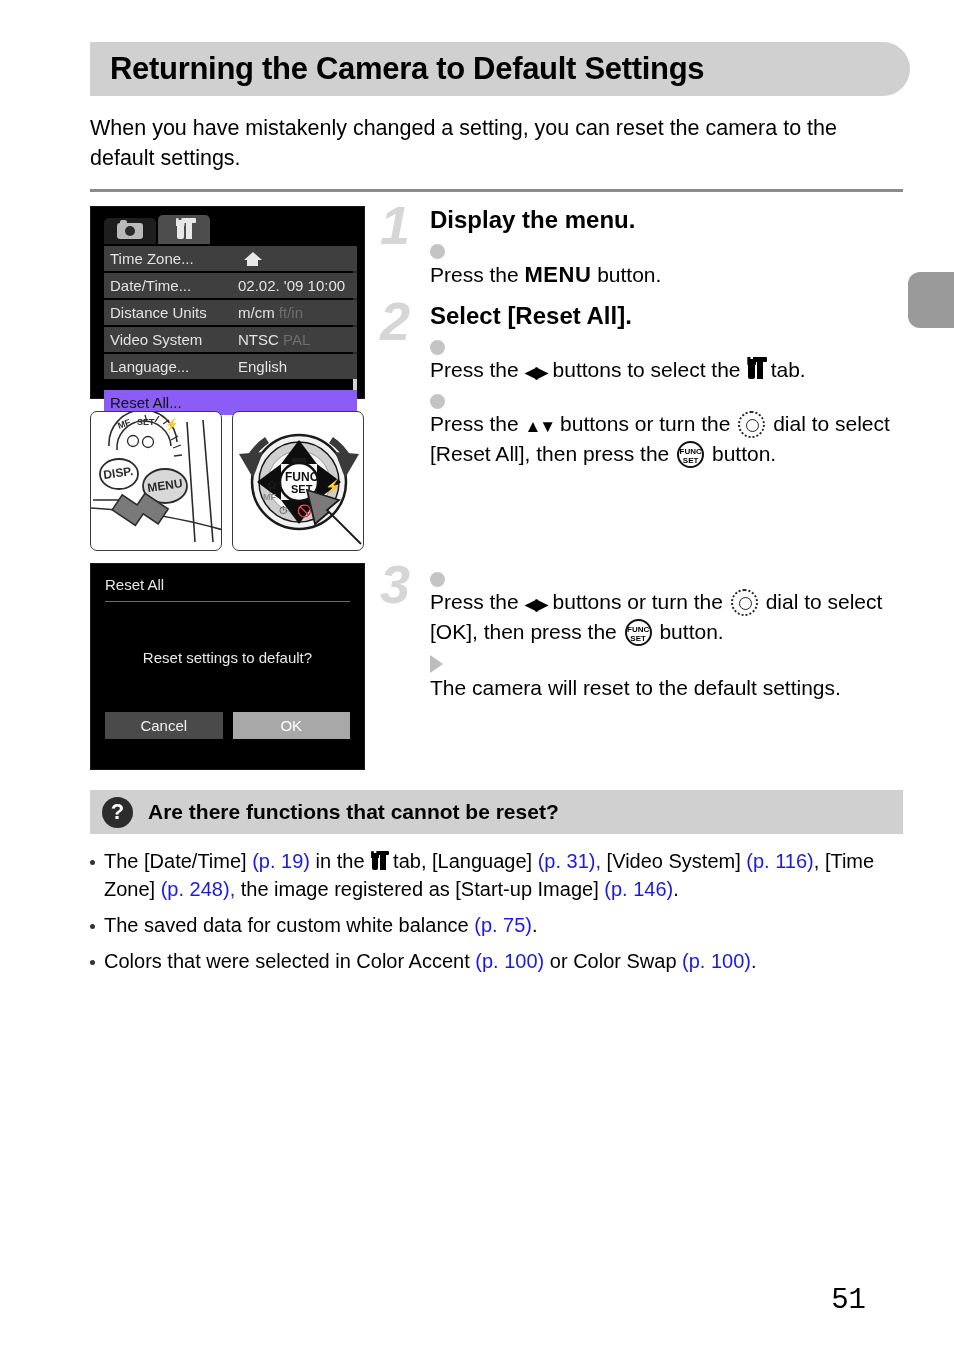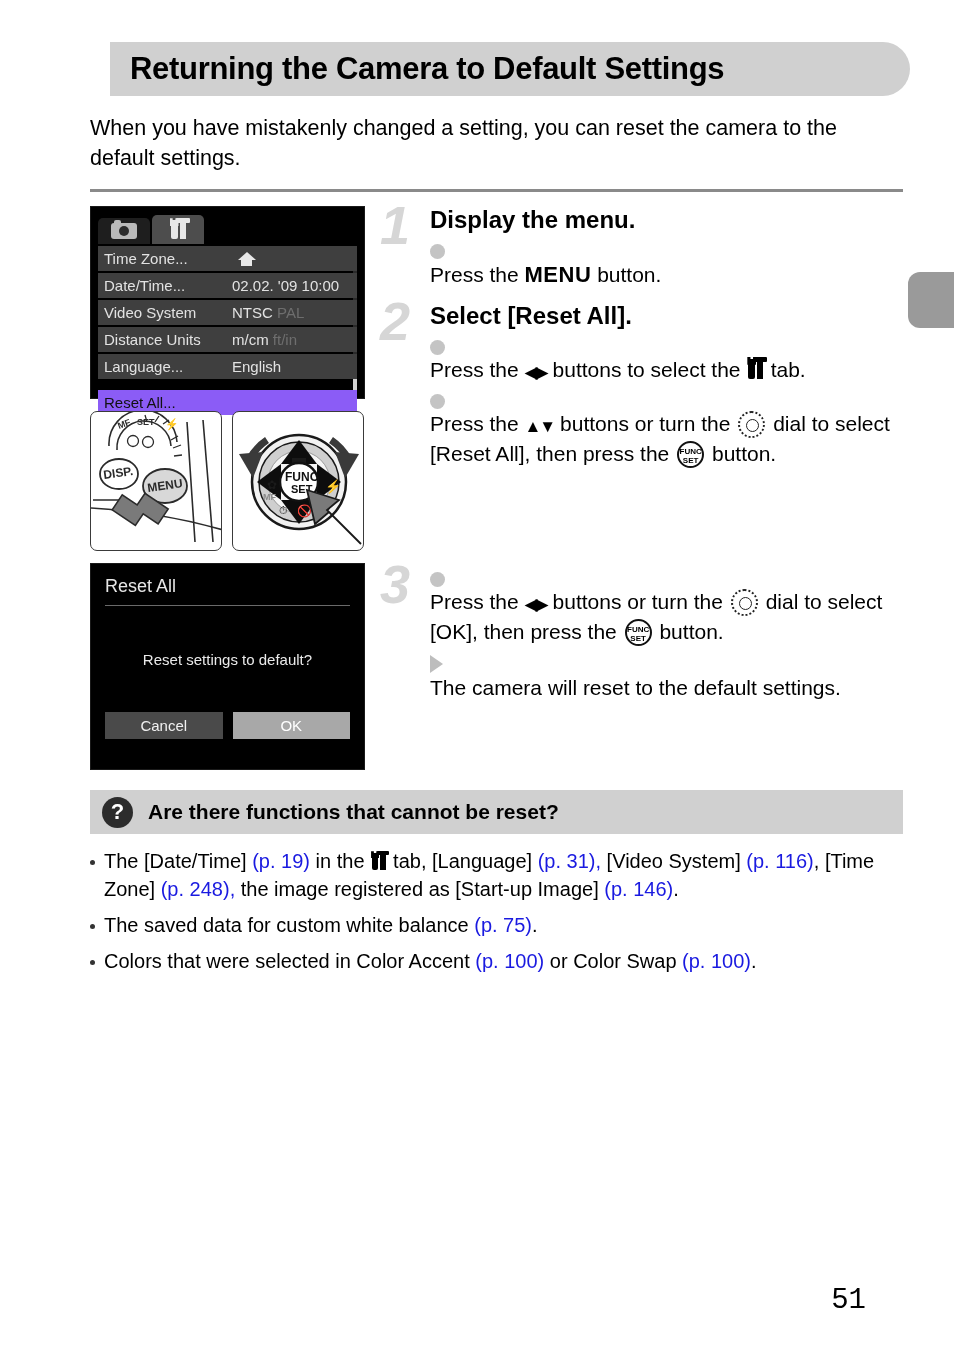--- a/index.html
+++ b/index.html
@@ -36,21 +36,20 @@
 
   
   .title-bar {
     margin-top: 42px;
     height: 54px;
     background: #d0d0d0;
     border-radius: 0 27px 27px 0;
     display: flex;
     align-items: center;
     padding-left: 20px;
-    margin-left: 20px;
   }
   .title-bar h1 {
     font-size: 31px;
     font-weight: bold;
     letter-spacing: -0.3px;
     white-space: nowrap;
   }
 
   
   .intro {
@@ -76,21 +75,21 @@
   .col-right { flex: 1; padding-left: 5px; }
 
   
   .lcd {
     width: 275px;
     background: #000;
     border: 1px solid #1a1a1a;
     position: relative;
   }
 
-  .lcd-menu { height: 193px; padding: 8px 7px 0 7px; }
+  .lcd-menu { height: 193px; padding: 8px 7px 0 13px; }
 
   .menu-tabs { display: flex; height: 29px; align-items: flex-end; }
   .menu-tab {
     width: 52px; height: 26px;
     border-radius: 5px 5px 0 0;
     display: flex; align-items: center; justify-content: center;
     margin-right: 2px;
   }
   .menu-tab.inactive { background: #1e1e1e; }
   .menu-tab.active { background: #4d4d4d; height: 29px; }
@@ -202,21 +201,21 @@
   }
 
   
   .lcd-dialog {
     margin-top: 12px;
     height: 207px;
     padding: 12px 14px;
     display: flex;
     flex-direction: column;
   }
-  .dlg-title { color: #e6e6e6; font-size: 18px; }
+  .dlg-title { color: #e6e6e6; font-size: 15px; }
   .dlg-hr { height: 1px; background: #6a6a6a; margin-top: 8px; }
   .dlg-msg {
     flex: 1;
     display: flex; align-items: center; justify-content: center;
     color: #eaeaea; font-size: 15px;
   }
   .dlg-buttons { display: flex; gap: 10px; padding-bottom: 18px; }
   .dlg-btn {
     flex: 1; height: 27px;
     display: flex; align-items: center; justify-content: center;
@@ -432,27 +431,27 @@
             <span class="mlabel">Time Zone...</span>
             <span class="home-icon"></span>
           </div>
 
           <div class="menu-row">
             <span class="mlabel">Date/Time...</span>
             <span class="mvalue">02.02. '09 10:00</span>
           </div>
 
           <div class="menu-row">
+            <span class="mlabel">Distance Units</span>
+            <span class="mvalue"><span>m/cm</span> <span class="dim">ft/in</span></span>
+          </div>
+
+          <div class="menu-row">
             <span class="mlabel">Video System</span>
             <span class="mvalue"><span>NTSC</span> <span class="dim">PAL</span></span>
-          </div>
-
-          <div class="menu-row">
-            <span class="mlabel">Distance Units</span>
-            <span class="mvalue"><span>m/cm</span> <span class="dim">ft/in</span></span>
           </div>
 
           <div class="menu-row">
             <span class="mlabel">Language...</span>
             <span class="mvalue">English</span>
           </div>
 
           <div class="menu-row selected">
             <span class="mlabel">Reset All...</span>
           </div>

